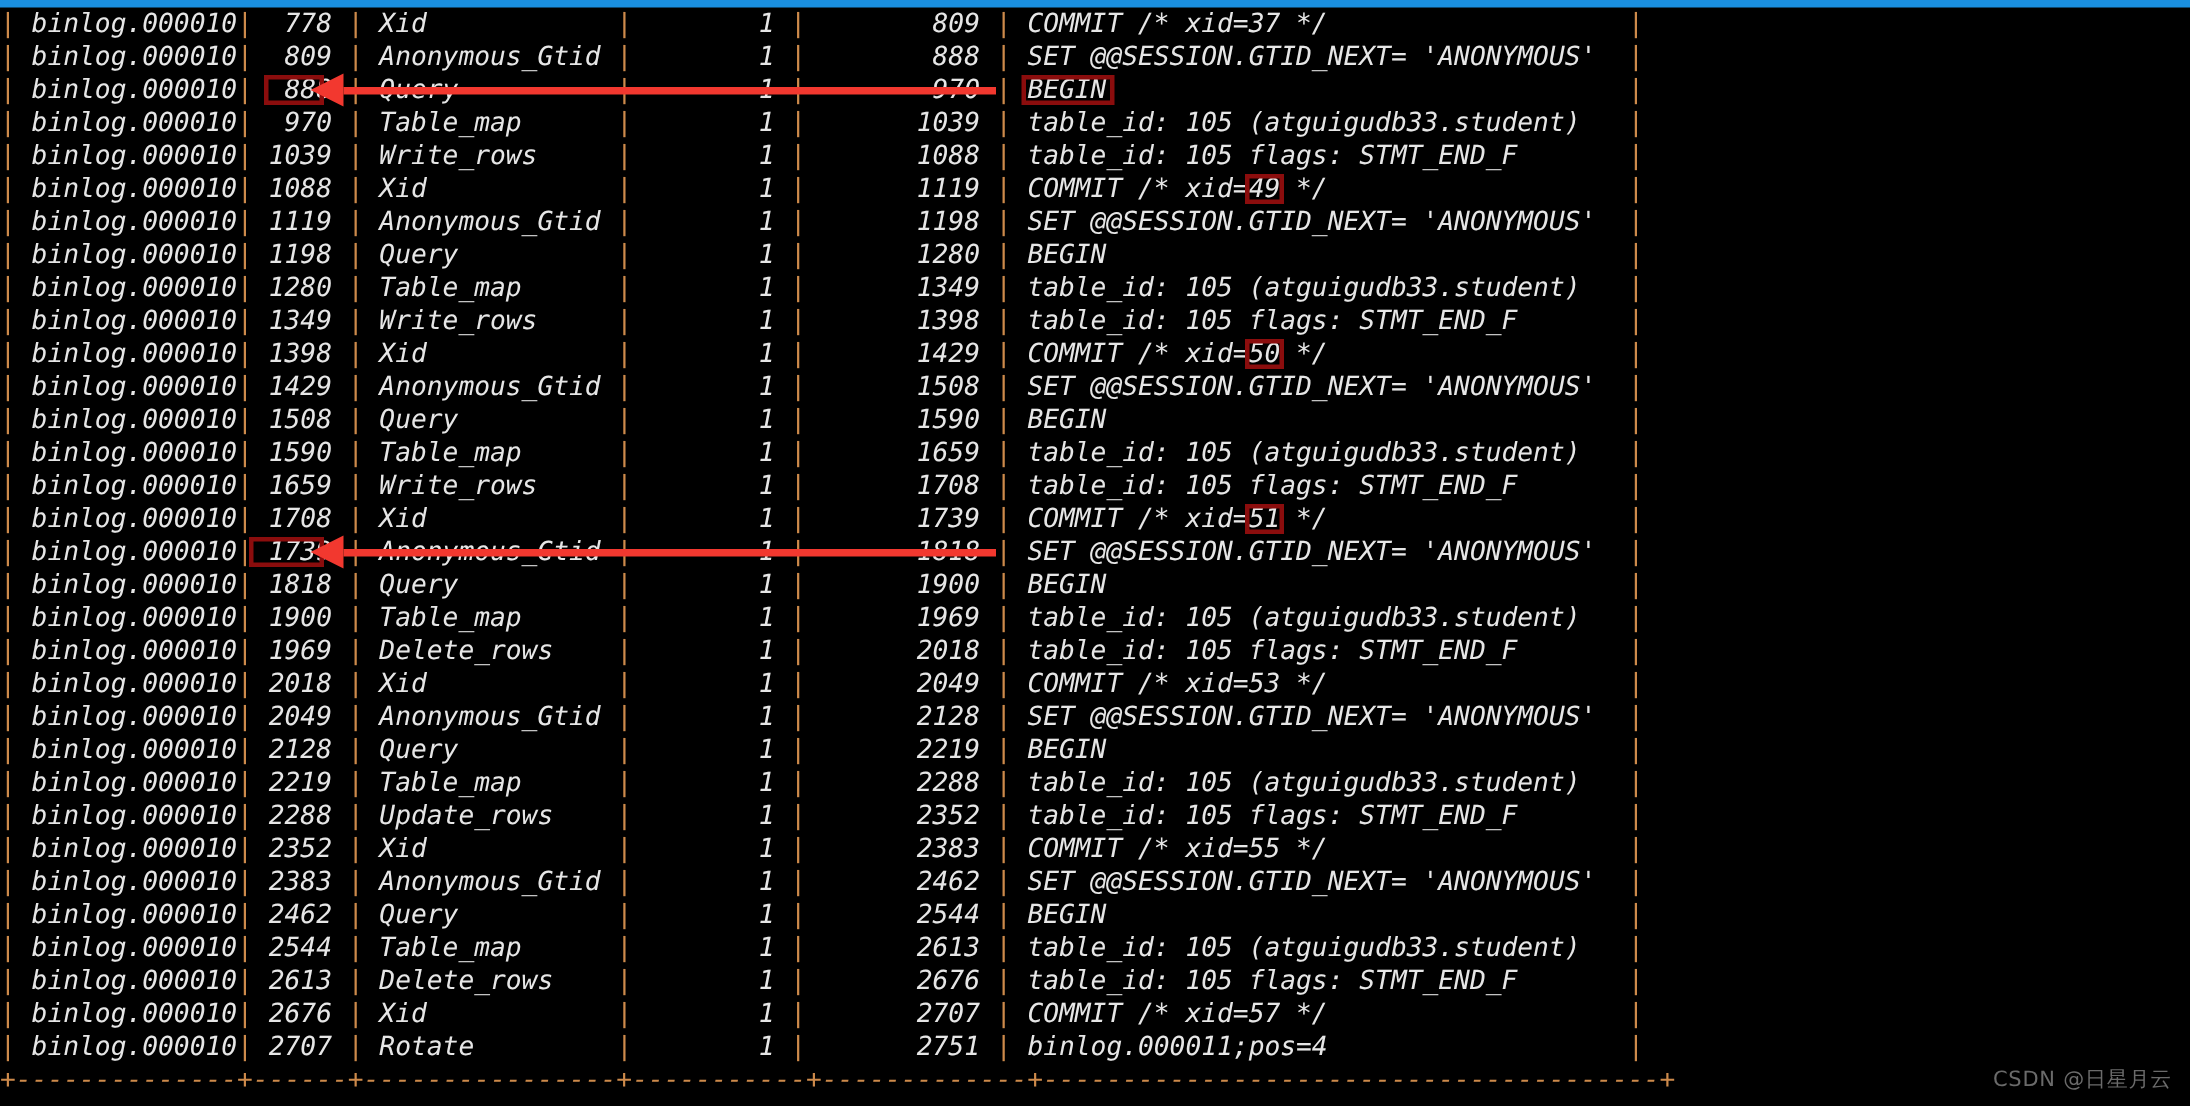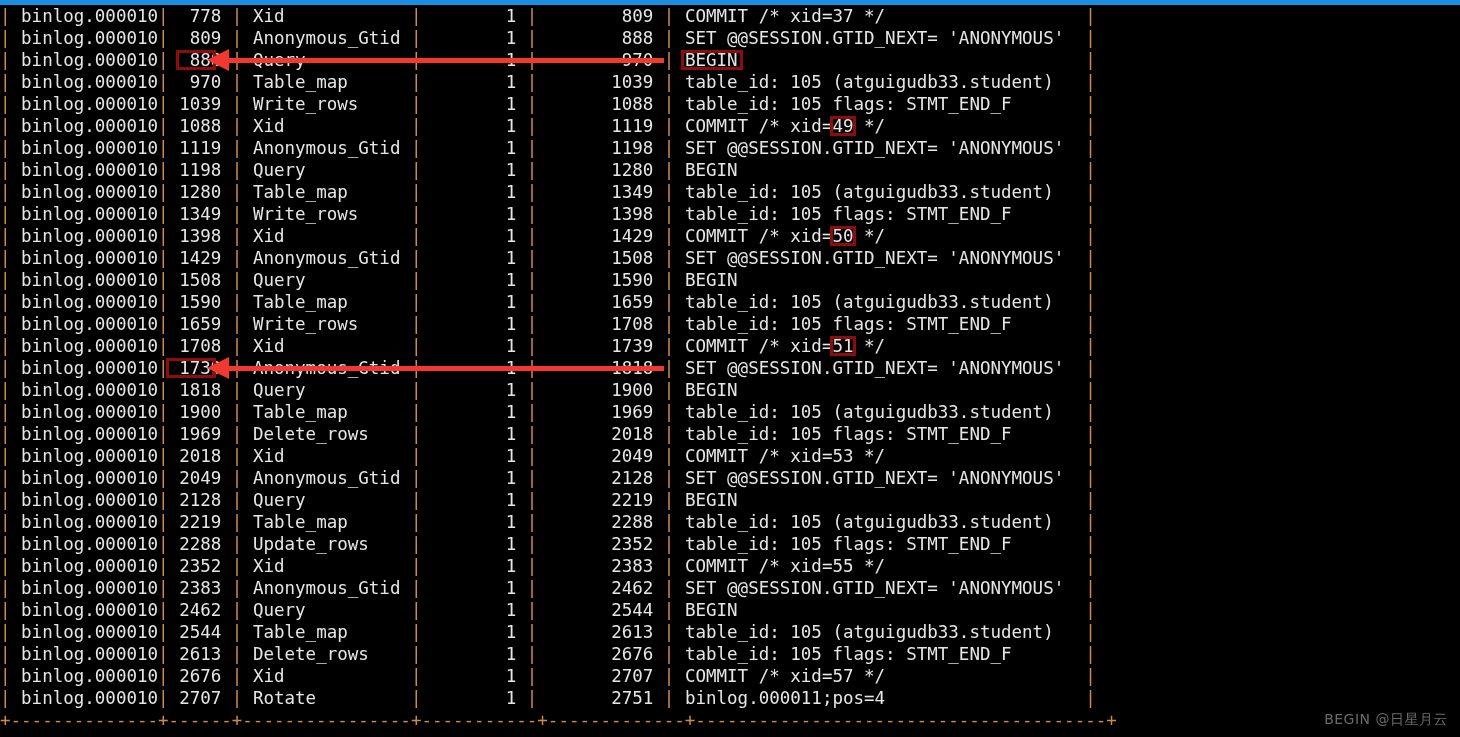--- a/index.html
+++ b/index.html
@@ -43,20 +43,21 @@
     font-size: 17.5px;
     line-height: 22px;
     letter-spacing: 0px;
     white-space: pre;
     color: #d4d4d4;
   }
 
   .trow {
     height: 22px;
     white-space: pre;
+    font-style: italic;
   }
 
   .sep {
     color: #cd8a4b;
   }
   .cell {
     color: #e6e6e6;
   }
   .border-row {
     color: #cd8a4b;
@@ -117,15 +118,15 @@
       <div class="hl-box" style="left: 830.339px; top: 116px; width: 26.0719px; height: 20px; border-color: rgb(139, 13, 13);"></div>
       <div class="hl-box" style="left: 830.339px; top: 226px; width: 26.0719px; height: 20px; border-color: rgb(139, 13, 13);"></div>
       <div class="hl-box" style="left: 830.339px; top: 336px; width: 26.0719px; height: 20px; border-color: rgb(139, 13, 13);"></div>
       <div class="hl-box" style="left: 165.575px; top: 358px; width: 50.1437px; height: 20px; border-color: rgb(139, 13, 13);"></div>
       <div class="arrow-line" style="left: 228.719px; top: 58px; width: 435.581px; background: rgb(242, 56, 47);"></div>
       <div class="arrow-head" style="left: 206.719px; top: 49px; border-right-color: rgb(242, 56, 47);"></div>
       <div class="arrow-line" style="left: 228.719px; top: 366px; width: 435.581px; background: rgb(242, 56, 47);"></div>
       <div class="arrow-head" style="left: 206.719px; top: 357px; border-right-color: rgb(242, 56, 47);"></div>
     </div>
 
-  <div id="watermark">BEGIN @日星月云</div>
+  <div id="watermark">CSDN @日星月云</div>
 
 </div>
 
 </body></html>

